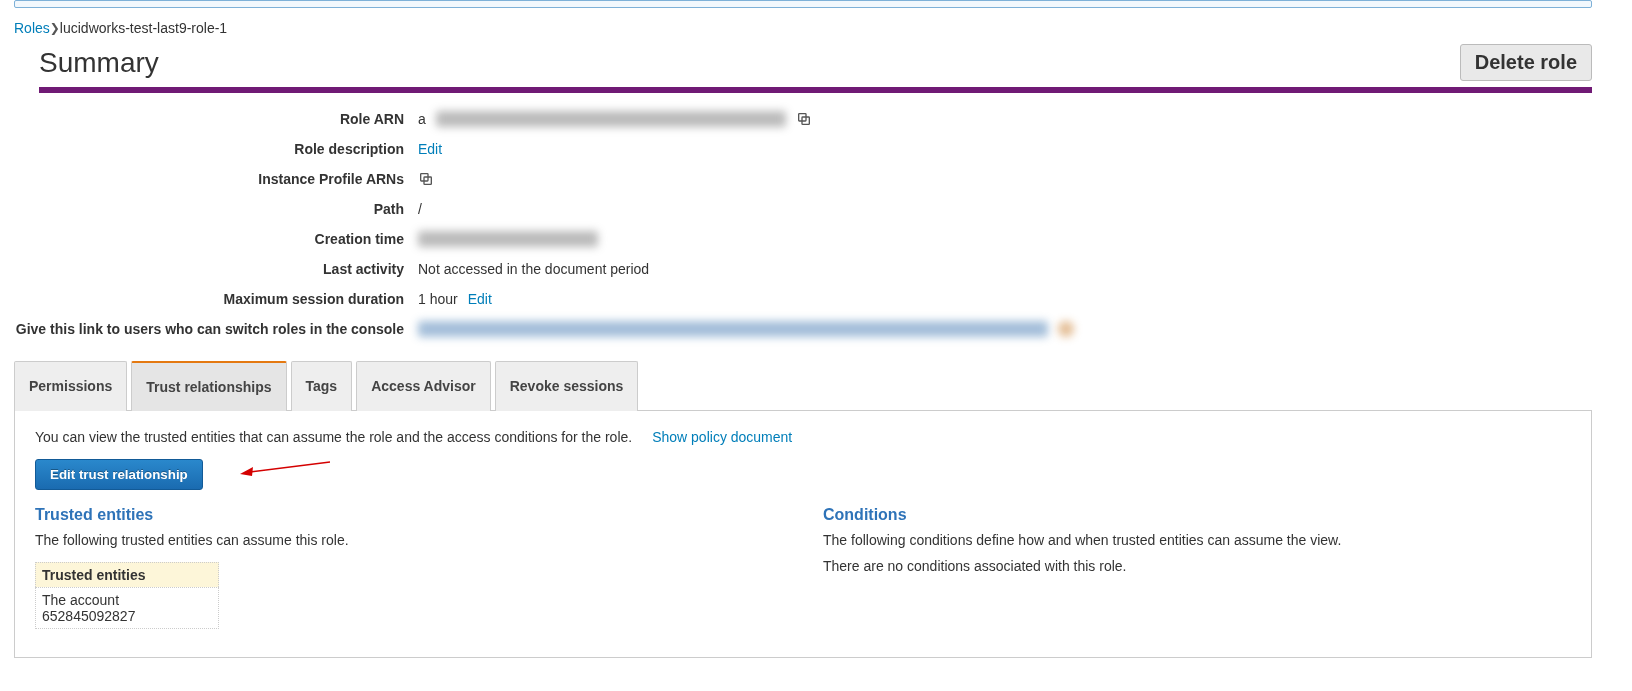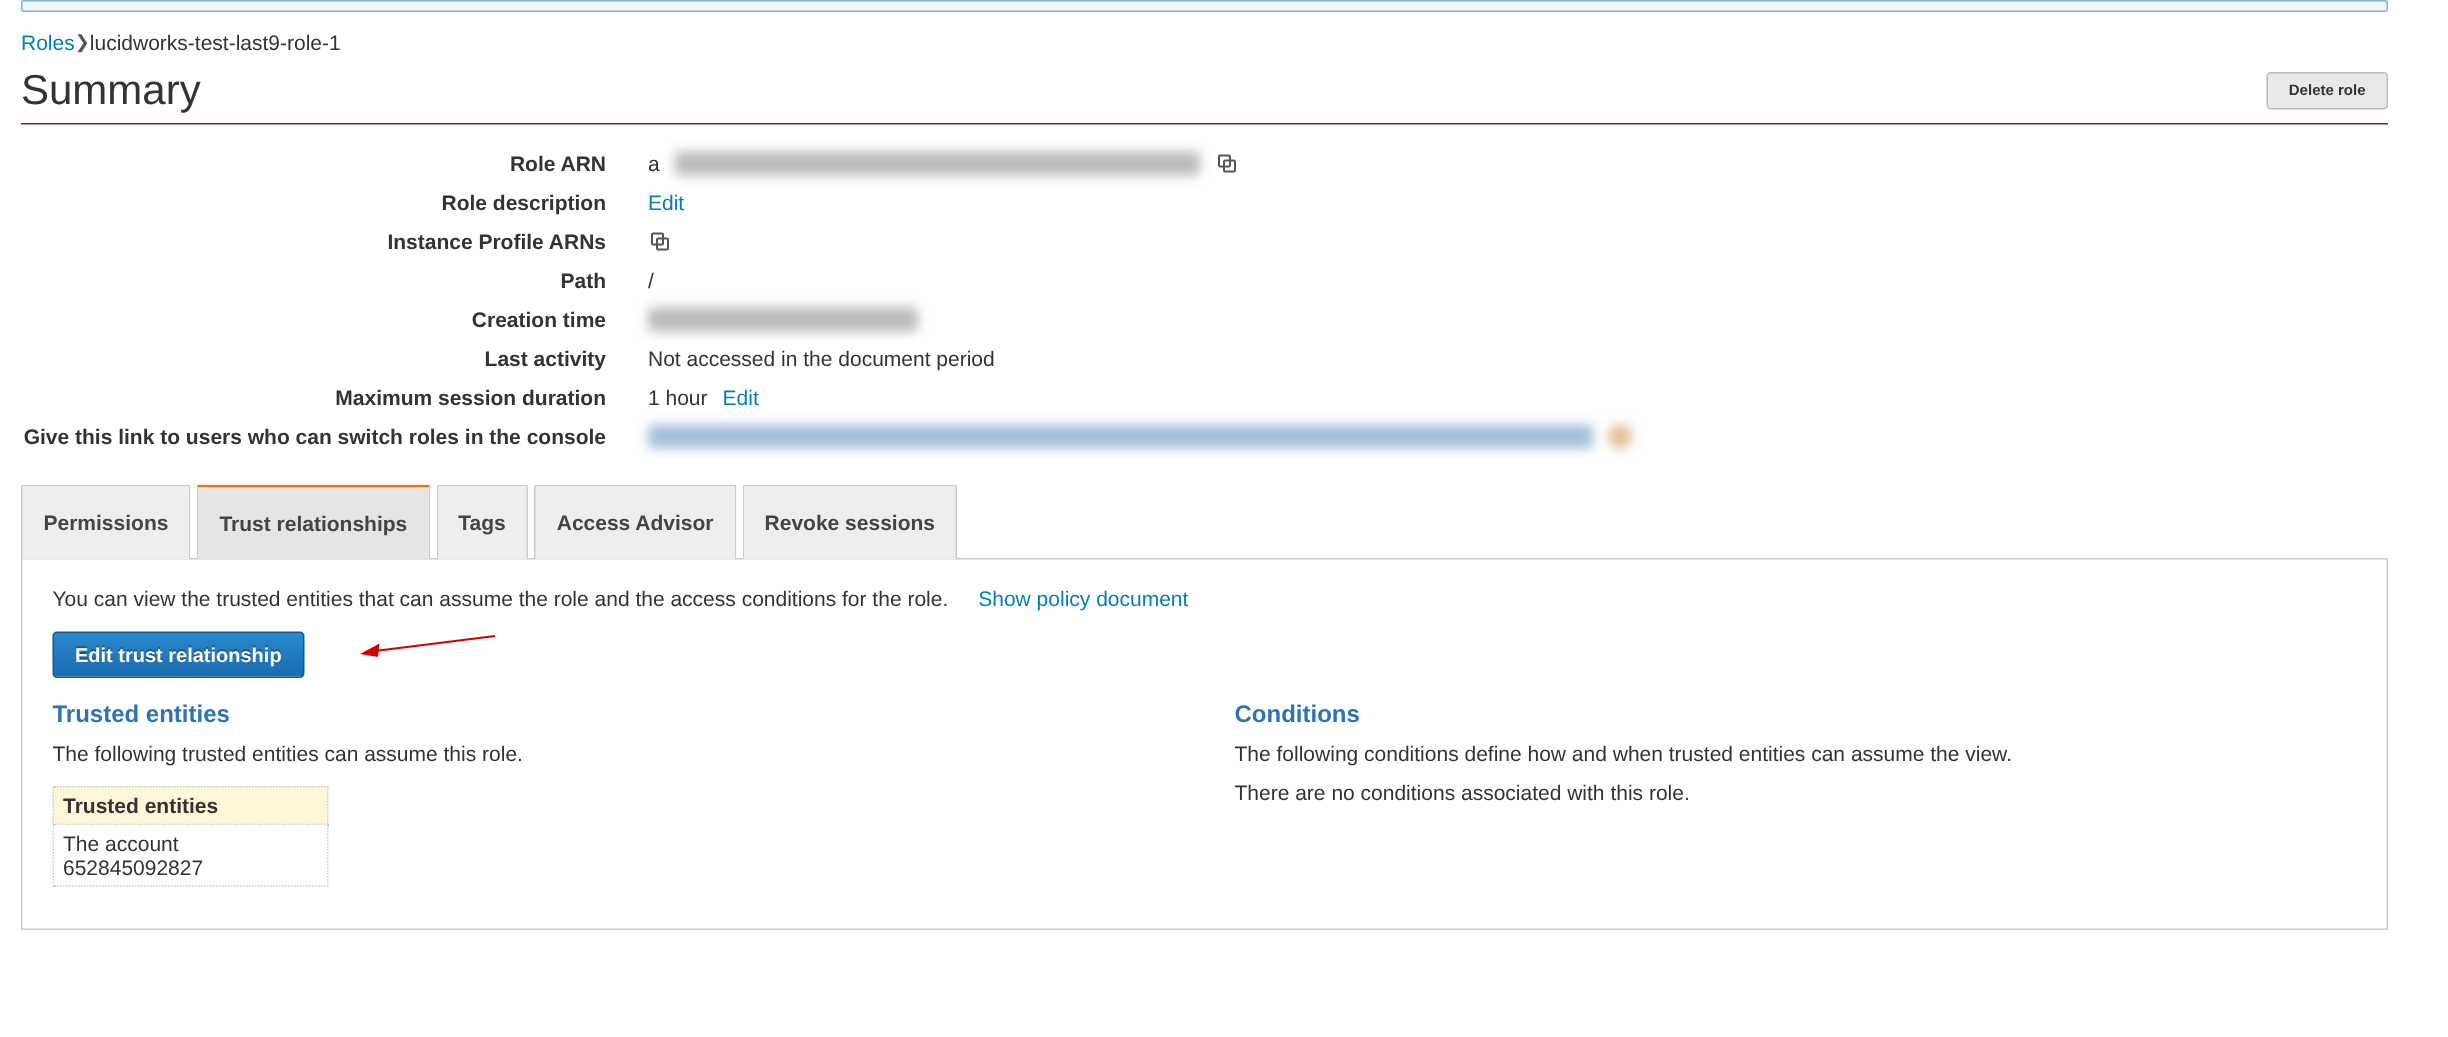--- a/index.html
+++ b/index.html
@@ -23,41 +23,43 @@
       display: flex;
       align-items: center;
     }
     .breadcrumb a { color: #007eb9; text-decoration: none; cursor: pointer; }
     .breadcrumb .chevron { color: #555; font-size: 12px; }
     .breadcrumb .current { color: #333; }
     .heading-row {
       display: flex;
       align-items: center;
       justify-content: space-between;
-      border-bottom: 1px solid #701a75;
+      border-bottom: 6px solid #701a75;
       padding-bottom: 6px;
       margin-bottom: 18px;
+      margin-left: 25px;
     }
     h1 { font-size: 28px; font-weight: 400; }
     .btn-grey {
       background: #e9e9e9;
       border: 1px solid #bbb;
       border-radius: 3px;
       padding: 6px 14px;
-      font-size: 10px;
+      font-size: 20px;
       font-weight: 700;
       color: #333;
       cursor: pointer;
     }
     .details {
       display: grid;
       grid-template-columns: 390px 1fr;
       row-gap: 10px;
       column-gap: 28px;
       margin-bottom: 24px;
+      gap: 14px;
     }
     .details .label {
       text-align: right;
       font-weight: 700;
       color: #333;
     }
     .details .value {
       display: flex;
       align-items: center;
       gap: 10px;

